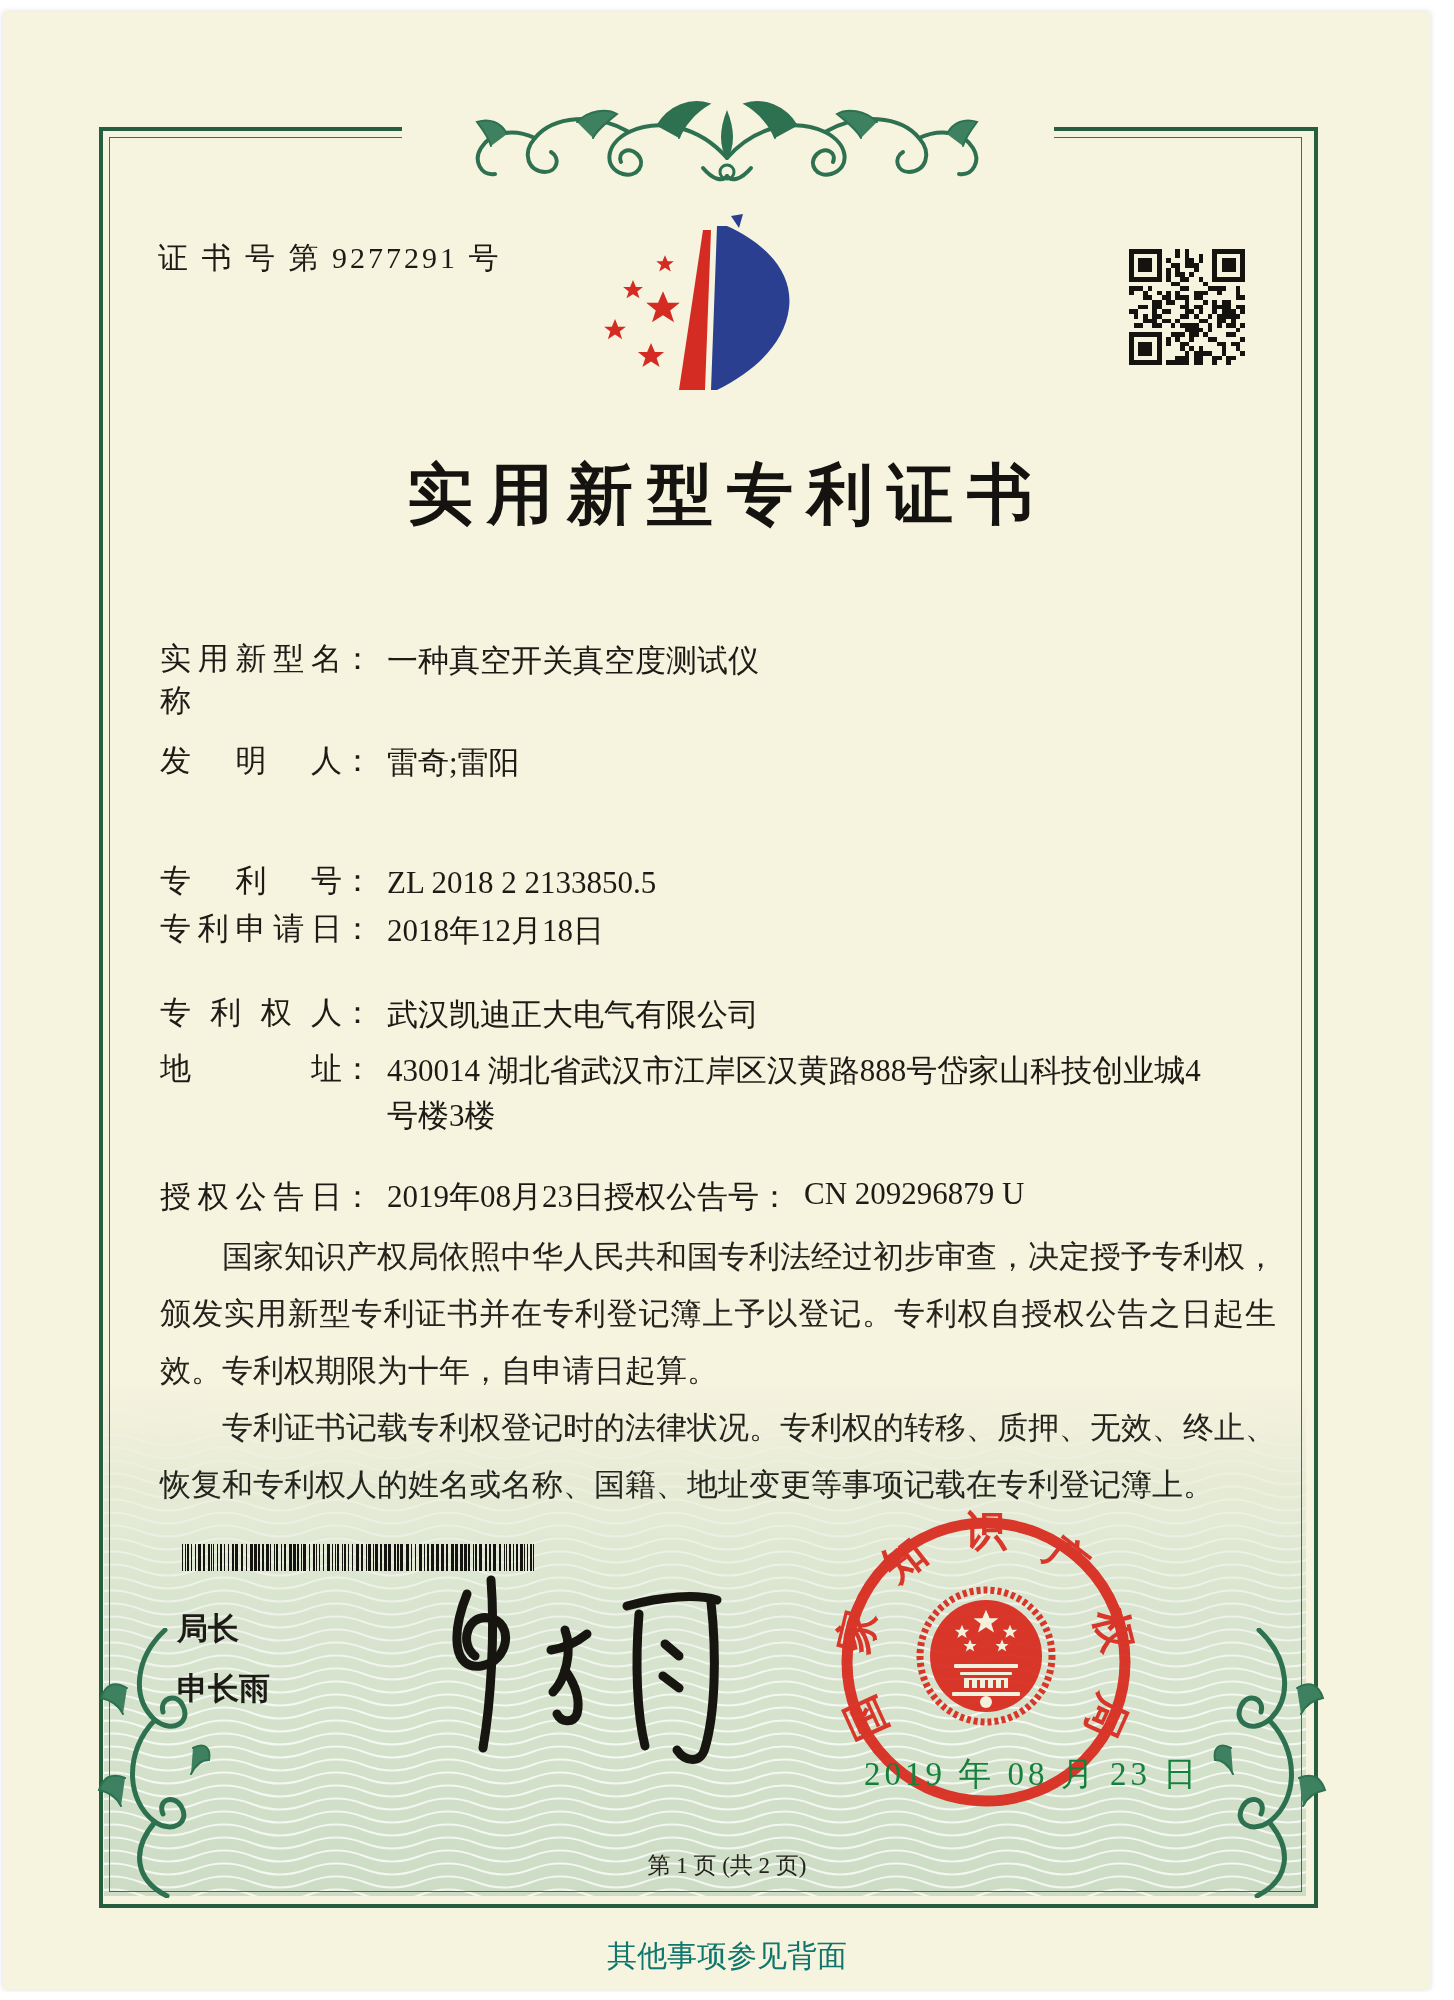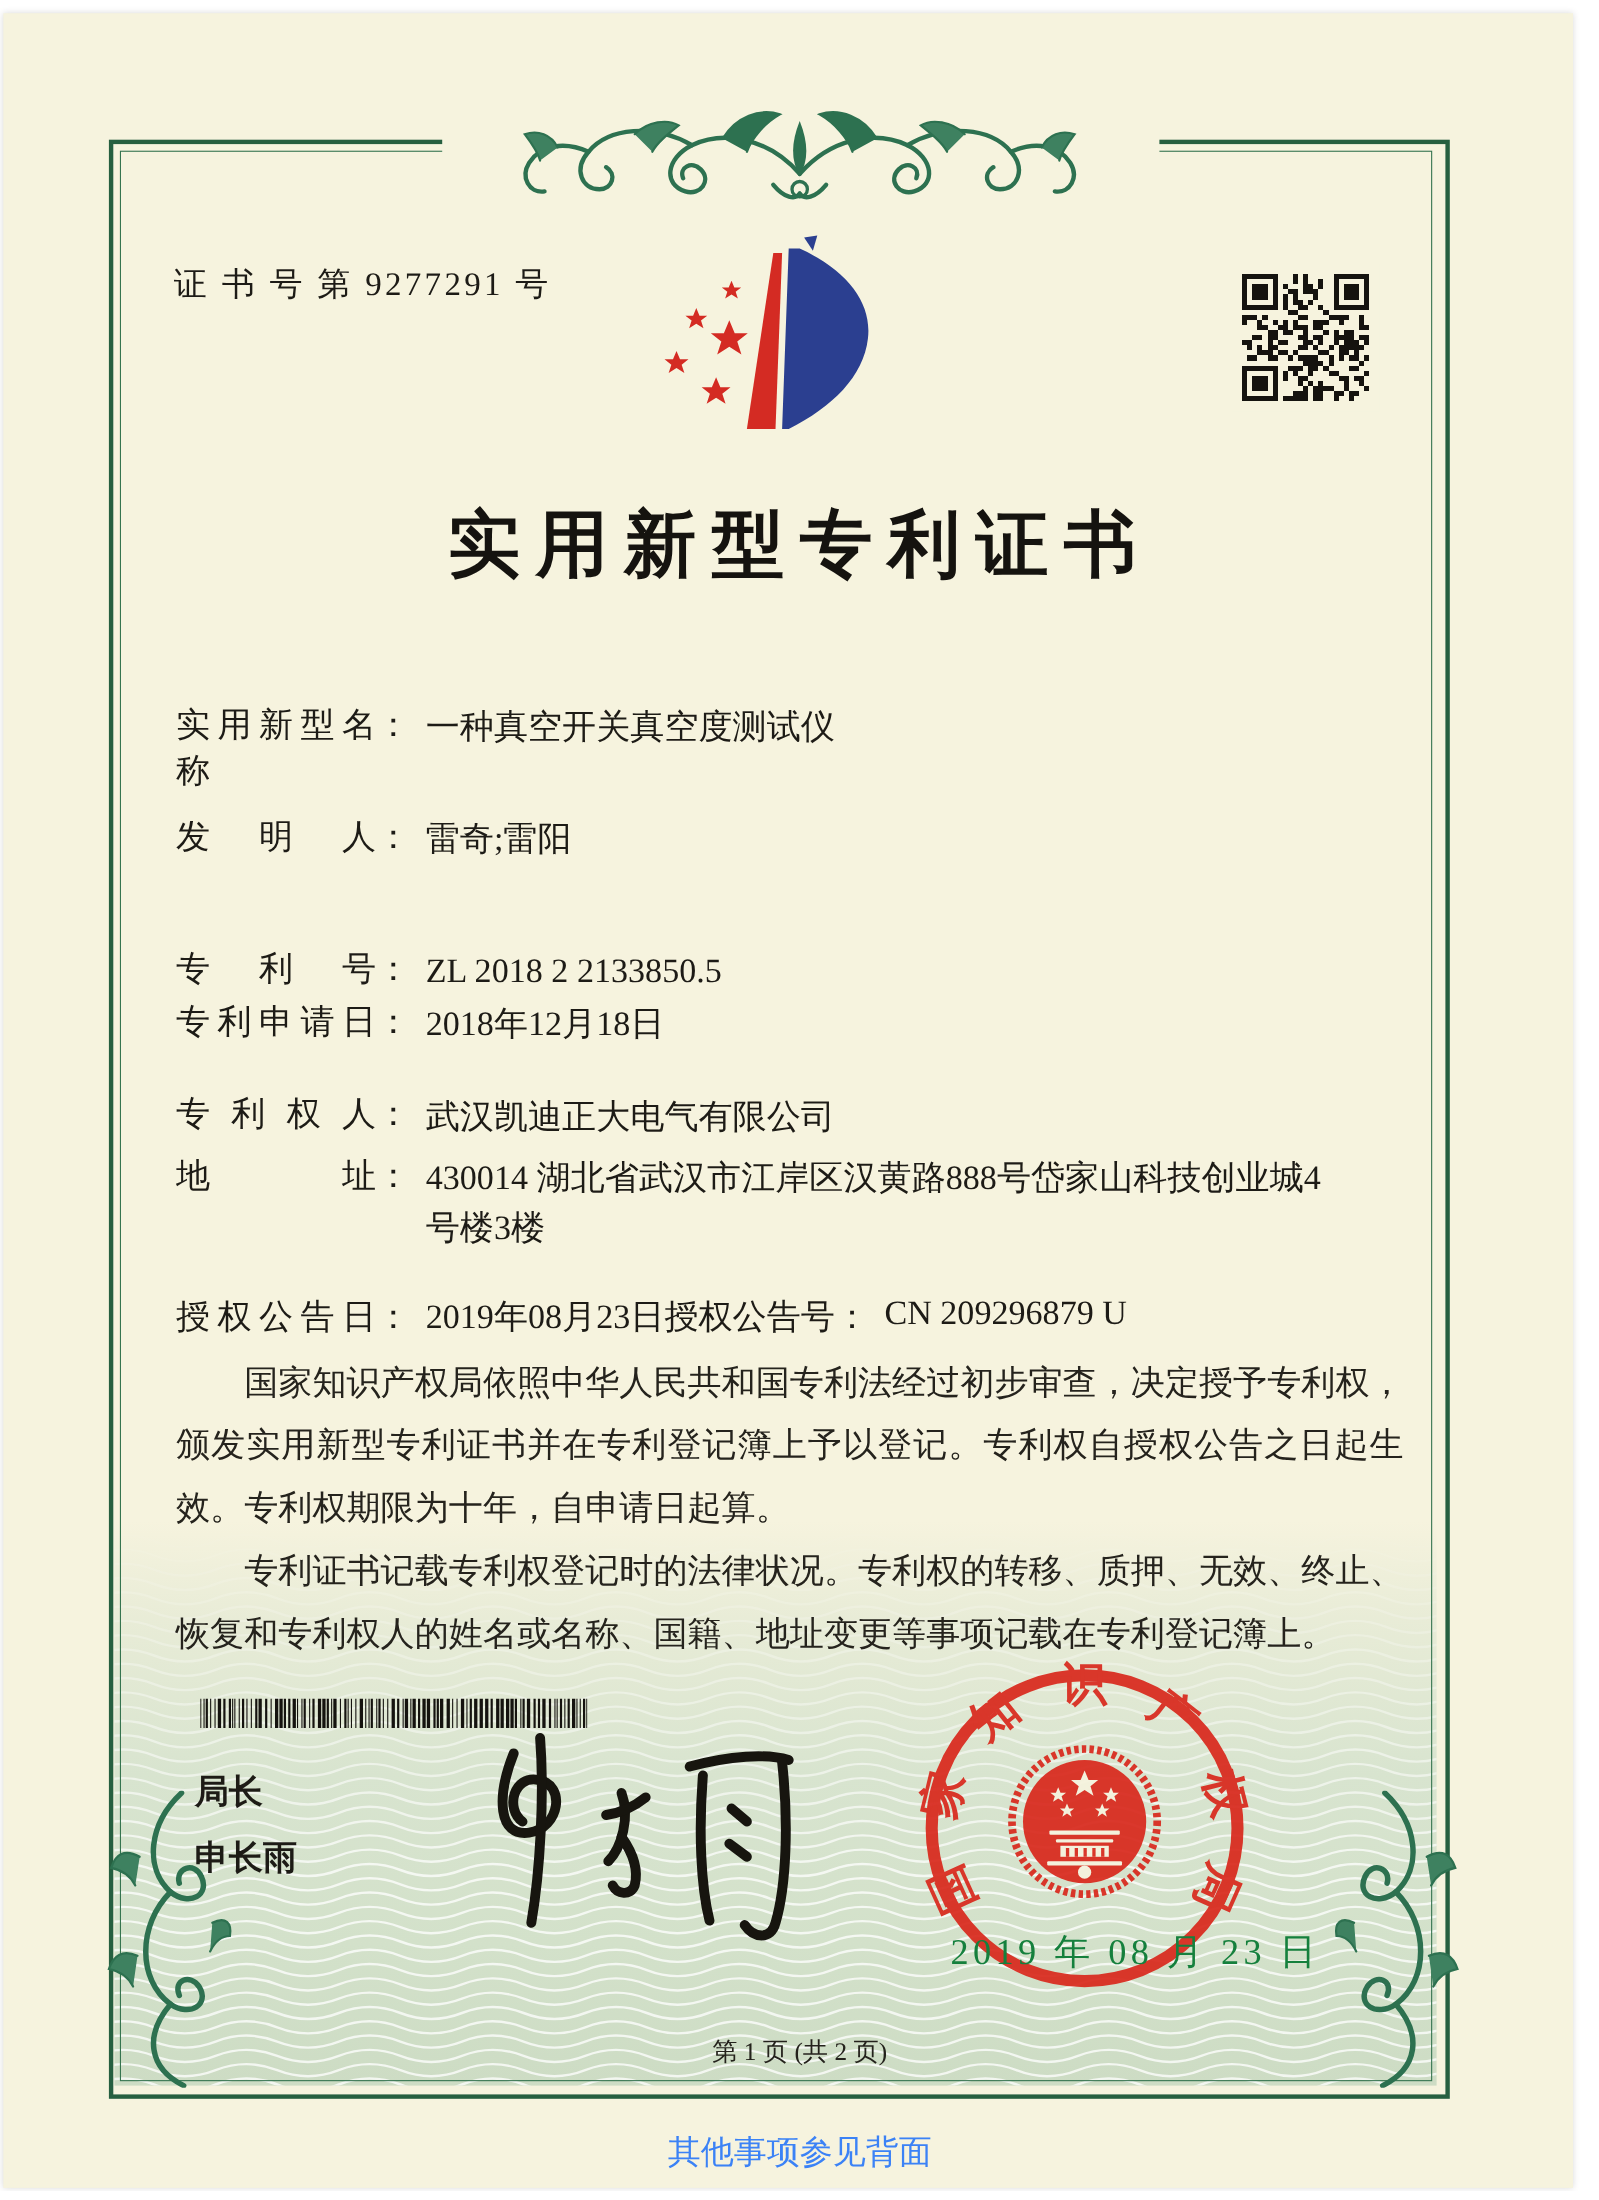--- a/index.html
+++ b/index.html
@@ -33,21 +33,21 @@
   #body-text p{margin:0;text-indent:2em;}
   #barcode{left:182px;top:1544px;z-index:7;}
   #director-title{left:177px;top:1608px;font-size:31px;font-weight:600;color:#1d1b16;
                   font-family:"Liberation Sans","DejaVu Sans",sans-serif;z-index:7;}
   #director-name{left:177px;top:1668px;font-size:31px;font-weight:600;color:#1d1b16;
                  font-family:"Liberation Sans","DejaVu Sans",sans-serif;z-index:7;}
   #signature{left:415px;top:1572px;z-index:7;}
   #seal{left:830px;top:1506px;z-index:7;}
   #seal-date{left:864px;top:1752px;font-size:33px;color:#15803d;letter-spacing:4px;z-index:8;}
   #page-info{left:0;width:1454px;top:1850px;text-align:center;font-size:23px;color:#24221c;z-index:7;}
-  #footer-note{left:0;width:1454px;top:1936px;text-align:center;font-size:30px;color:#3b82f6;z-index:6;}
+  #footer-note{left:0;width:1454px;top:1936px;text-align:center;font-size:30px;color:#0f766e;z-index:6;}
   #logo{left:593px;top:212px;z-index:6;}
   #qr{left:1120px;top:240px;z-index:6;background:#f6f3de;}
 </style>
 </head>
 <body>
 
 <div id="stage">
   <div id="paper"></div>
 
   <div id="frame-outer"></div>

